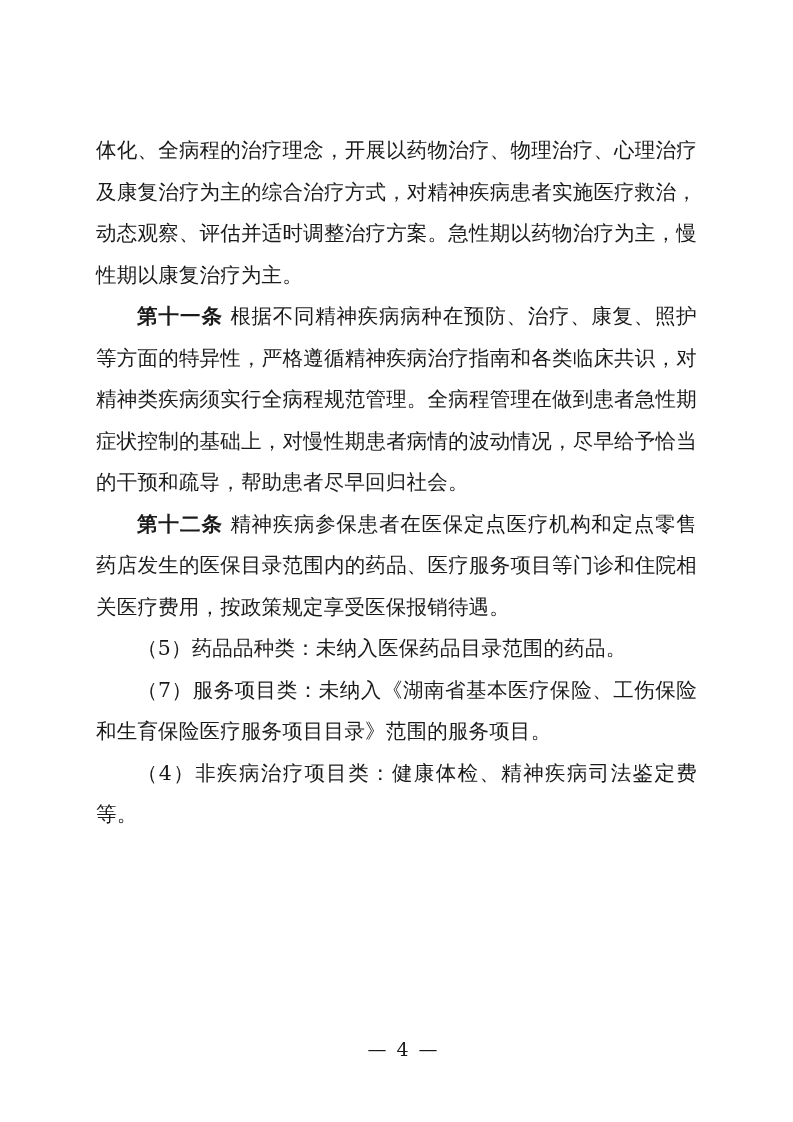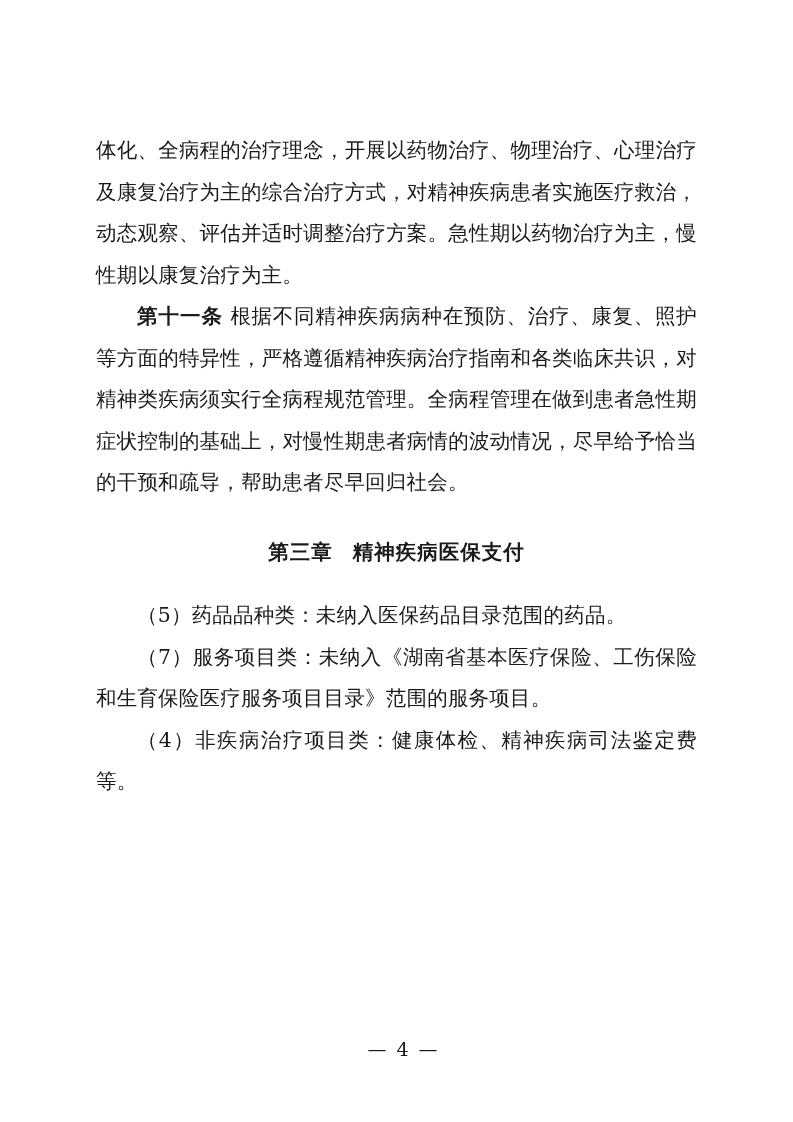--- a/index.html
+++ b/index.html
@@ -78,24 +78,24 @@
   <div class="body-text">
 
     <p class="para">
       <span>体化、全病程的治疗理念，开展以药物治疗、物理治疗、心理治疗及康复治疗为主的综合治疗方式，对精神疾病患者实施医疗救治，动态观察、评估并适时调整治疗方案。急性期以药物治疗为主，慢性期以康复治疗为主。</span>
     </p>
 
     <p class="para indent">
       <span class="art-label">第十一条</span><span> 根据不同精神疾病病种在预防、治疗、康复、照护等方面的特异性，严格遵循精神疾病治疗指南和各类临床共识，对精神类疾病须实行全病程规范管理。全病程管理在做到患者急性期症状控制的基础上，对慢性期患者病情的波动情况，尽早给予恰当的干预和疏导，帮助患者尽早回归社会。</span>
     </p>
 
-    <h2 class="heading">
-      <span>第三章</span><span class="gap"></span><span>精神疾病医保支付</span>
-    </h2>
 
+    <p class="para indent">
+      <span class="art-label">第十二条</span><span> 精神疾病参保患者在医保定点医疗机构和定点零售药店发生的医保目录范围内的药品、医疗服务项目等门诊和住院相关医疗费用，按政策规定享受医保报销待遇。</span>
+    </p>
 
 
     <p class="para indent">
       <span>（5）药品品种类：未纳入医保药品目录范围的药品。</span>
     </p>
 
     <p class="para indent">
       <span>（7）服务项目类：未纳入《湖南省基本医疗保险、工伤保险和生育保险医疗服务项目目录》范围的服务项目。</span>
     </p>
 

